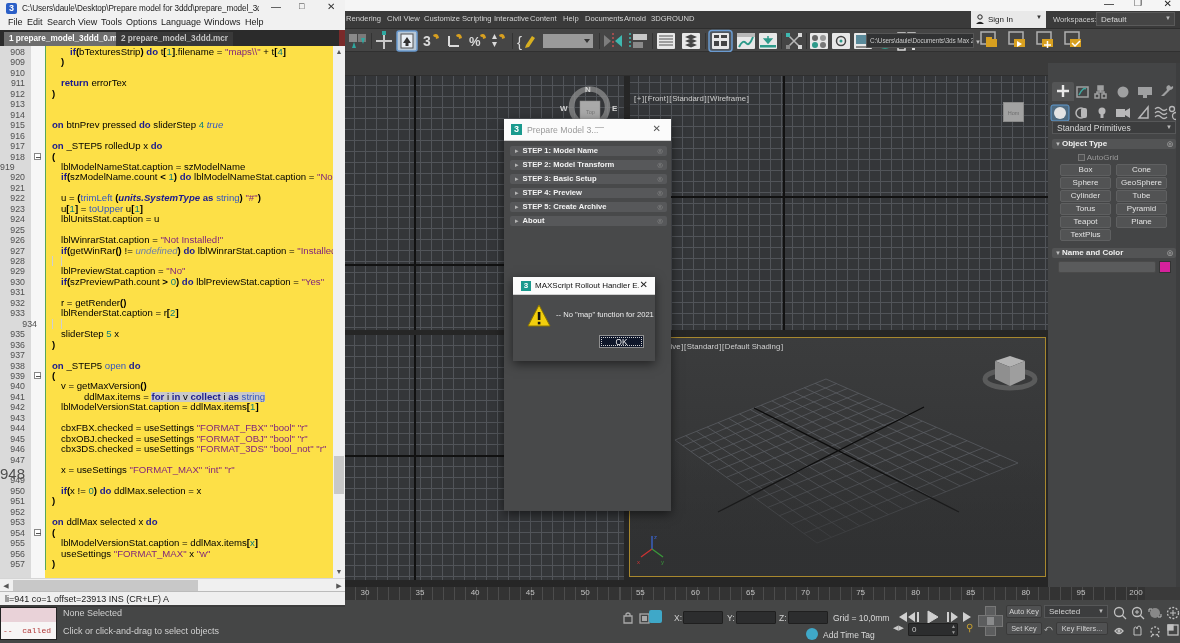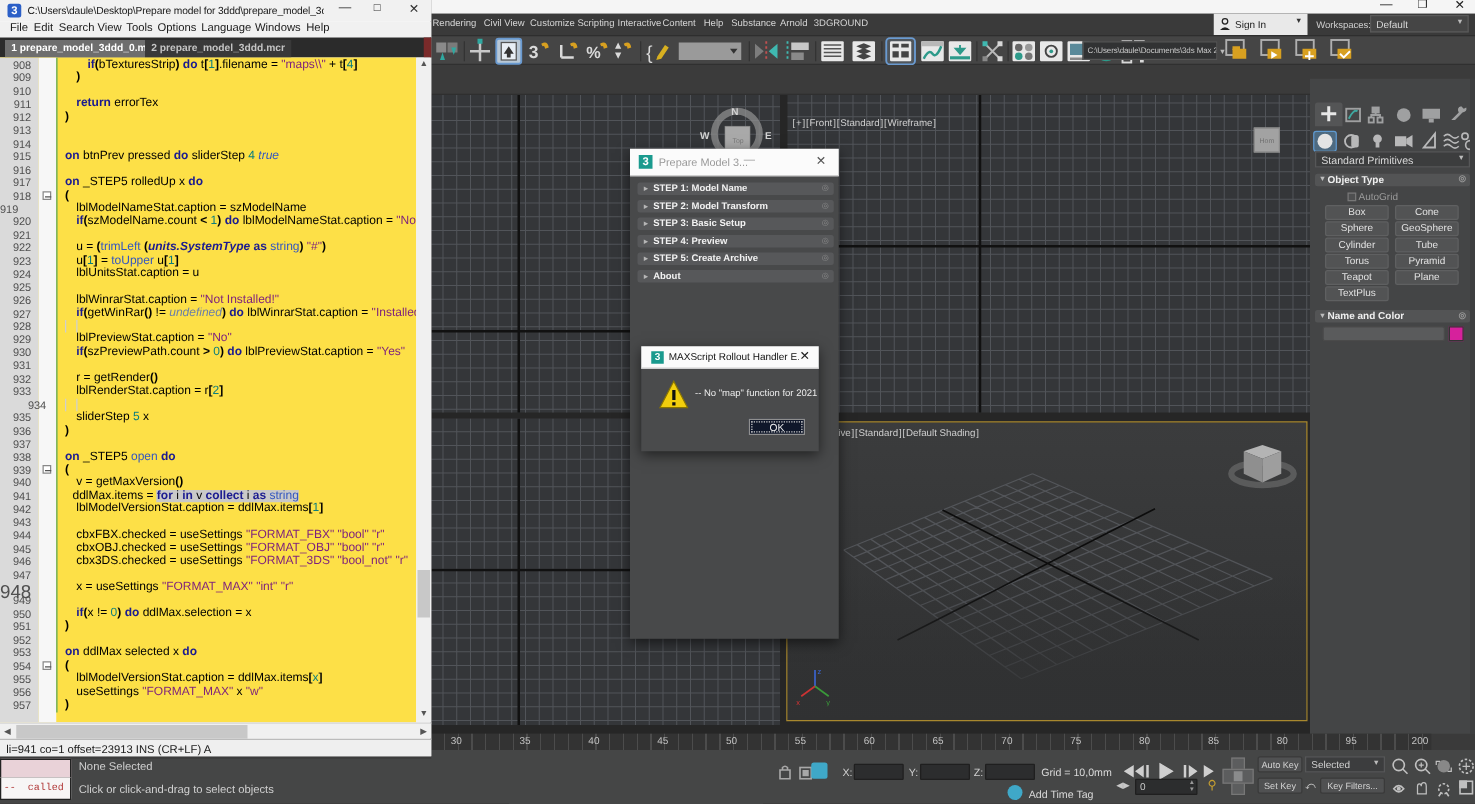--- a/index.html
+++ b/index.html
@@ -59,21 +59,21 @@
     <span style="position:absolute;right:8px;top:-2px;color:#222;font-size:10px;">✕</span>
   </div>
   <div class="abs" id="menubar">
     <span class="mi" style="left:346px;">Rendering</span>
     <span class="mi" style="left:387px;">Civil View</span>
     <span class="mi" style="left:424px;">Customize</span>
     <span class="mi" style="left:462px;">Scripting</span>
     <span class="mi" style="left:494px;">Interactive</span>
     <span class="mi" style="left:530px;">Content</span>
     <span class="mi" style="left:563px;">Help</span>
-    <span class="mi" style="left:585px;">Substance</span>
+    <span class="mi" style="left:585px;">Documents</span>
     <span class="mi" style="left:624px;">Arnold</span>
     <span class="mi" style="left:651px;">3DGROUND</span>
     <span style="position:absolute;left:971px;top:0;width:75px;height:17px;background:#e9e9e9;color:#1a1a1a;font-size:9.5px;">
       <svg width="10" height="11" viewBox="0 0 10 11" style="position:absolute;left:4px;top:3px;">
         <circle cx="5" cy="3" r="2.2" fill="none" stroke="#222" stroke-width="1"></circle>
         <path d="M1 10 Q5 5.5 9 10 Z" fill="#222"></path>
       </svg>
       <span style="position:absolute;left:17px;top:4px;font-size:8px;">Sign In</span>
       <span style="position:absolute;right:4px;top:3px;font-size:6px;color:#333;">▼</span>
     </span>
@@ -559,21 +559,21 @@
         <div style="position:absolute;left:0;top:314.50px;width:31px;height:10.45px;color:#4f4f4f;font-size:8.8px;text-align:right;padding-right:6px;">938</div>
         <div class="code" style="position:absolute;left:45px;top:314.50px;width:288px;height:10.45px;padding-left:7px;overflow:hidden;line-height:10.45px;"><span class="k">on</span> _STEP5 <span class="b">open</span> <span class="k">do</span></div>
         <div style="position:absolute;left:0;top:324.95px;width:31px;height:10.45px;color:#4f4f4f;font-size:8.8px;text-align:right;padding-right:6px;">939</div>
         <div style="position:absolute;left:34px;top:326.45px;width:7px;height:7px;background:#fff;border:1px solid #888;">
           <div style="position:absolute;left:1px;top:2.5px;width:5px;height:1px;background:#555;"></div>
         </div>
         <div class="code" style="position:absolute;left:45px;top:324.95px;width:288px;height:10.45px;padding-left:7px;overflow:hidden;line-height:10.45px;"><b>(</b></div>
         <div style="position:absolute;left:0;top:335.40px;width:31px;height:10.45px;color:#4f4f4f;font-size:8.8px;text-align:right;padding-right:6px;">940</div>
         <div class="code" style="position:absolute;left:45px;top:335.40px;width:288px;height:10.45px;padding-left:16px;overflow:hidden;line-height:10.45px;">v = getMaxVersion<b>()</b></div>
         <div style="position:absolute;left:0;top:345.85px;width:31px;height:10.45px;color:#4f4f4f;font-size:8.8px;text-align:right;padding-right:6px;">941</div>
-        <div class="code" style="position:absolute;left:31px;top:345.85px;width:284px;height:10.45px;padding-left:27px;overflow:hidden;line-height:10.45px;">ddlMax.items = <span class="sel"><span class="k">for</span> i <span class="k">in</span> v <span class="k">collect</span> i <span class="k">as</span> <span class="b">string</span></span></div>
+        <div class="code" style="position:absolute;left:57px;top:345.85px;width:284px;height:10.45px;padding-left:27px;overflow:hidden;line-height:10.45px;">ddlMax.items = <span class="sel"><span class="k">for</span> i <span class="k">in</span> v <span class="k">collect</span> i <span class="k">as</span> <span class="b">string</span></span></div>
         <div style="position:absolute;left:0;top:356.30px;width:31px;height:10.45px;color:#4f4f4f;font-size:8.8px;text-align:right;padding-right:6px;">942</div>
         <div class="code" style="position:absolute;left:45px;top:356.30px;width:288px;height:10.45px;padding-left:16px;overflow:hidden;line-height:10.45px;">lblModelVersionStat.caption = ddlMax.items<b>[</b><span class="n">1</span><b>]</b></div>
         <div style="position:absolute;left:0;top:366.75px;width:31px;height:10.45px;color:#4f4f4f;font-size:8.8px;text-align:right;padding-right:6px;">943</div>
         <div style="position:absolute;left:0;top:377.20px;width:31px;height:10.45px;color:#4f4f4f;font-size:8.8px;text-align:right;padding-right:6px;">944</div>
         <div class="code" style="position:absolute;left:45px;top:377.20px;width:288px;height:10.45px;padding-left:16px;overflow:hidden;line-height:10.45px;">cbxFBX.checked = useSettings <span class="s">"FORMAT_FBX"</span> <span class="s">"bool"</span> <span class="s">"r"</span></div>
         <div style="position:absolute;left:0;top:387.65px;width:31px;height:10.45px;color:#4f4f4f;font-size:8.8px;text-align:right;padding-right:6px;">945</div>
         <div class="code" style="position:absolute;left:45px;top:387.65px;width:288px;height:10.45px;padding-left:16px;overflow:hidden;line-height:10.45px;">cbxOBJ.checked = useSettings <span class="s">"FORMAT_OBJ"</span> <span class="s">"bool"</span> <span class="s">"r"</span></div>
         <div style="position:absolute;left:0;top:398.10px;width:31px;height:10.45px;color:#4f4f4f;font-size:8.8px;text-align:right;padding-right:6px;">946</div>
         <div class="code" style="position:absolute;left:45px;top:398.10px;width:288px;height:10.45px;padding-left:16px;overflow:hidden;line-height:10.45px;">cbx3DS.checked = useSettings <span class="s">"FORMAT_3DS"</span> <span class="s">"bool_not"</span> <span class="s">"r"</span></div>
         <div style="position:absolute;left:0;top:408.55px;width:31px;height:10.45px;color:#4f4f4f;font-size:8.8px;text-align:right;padding-right:6px;">947</div>

